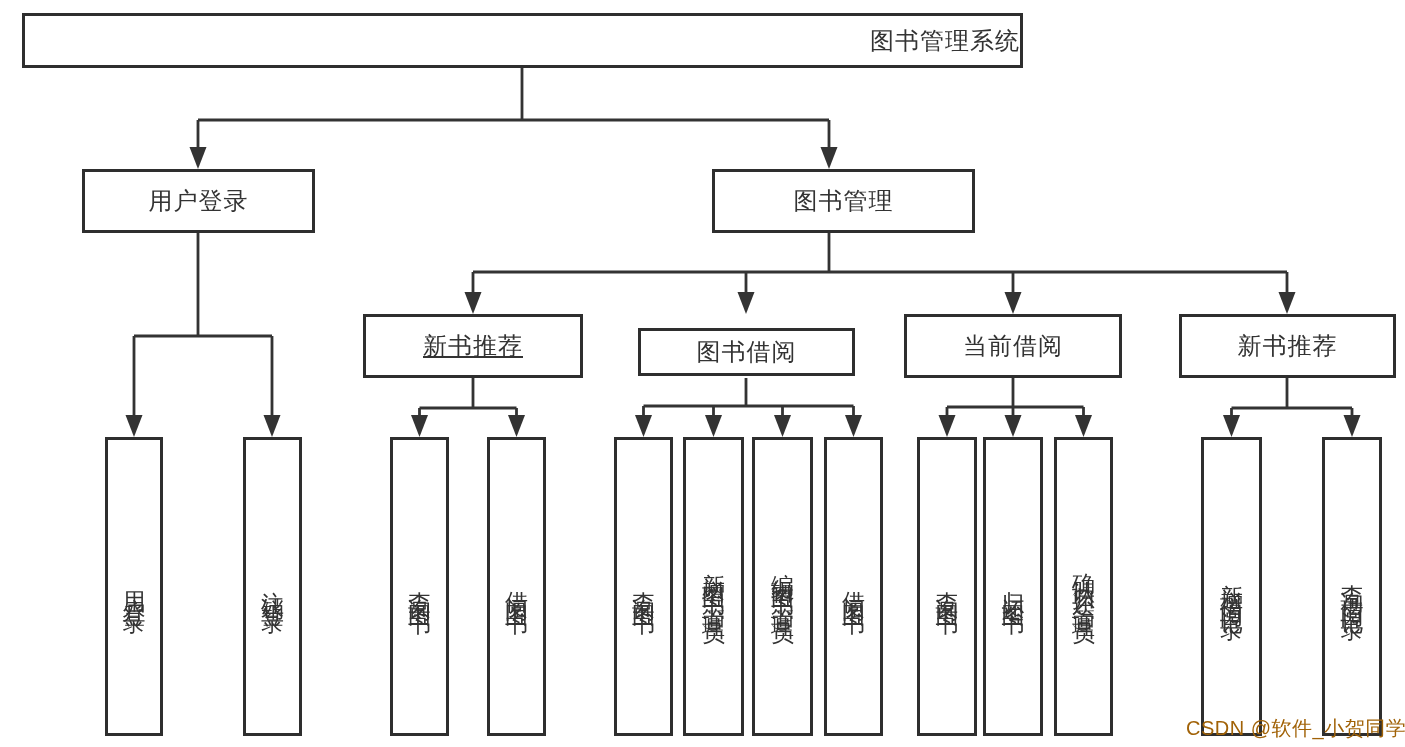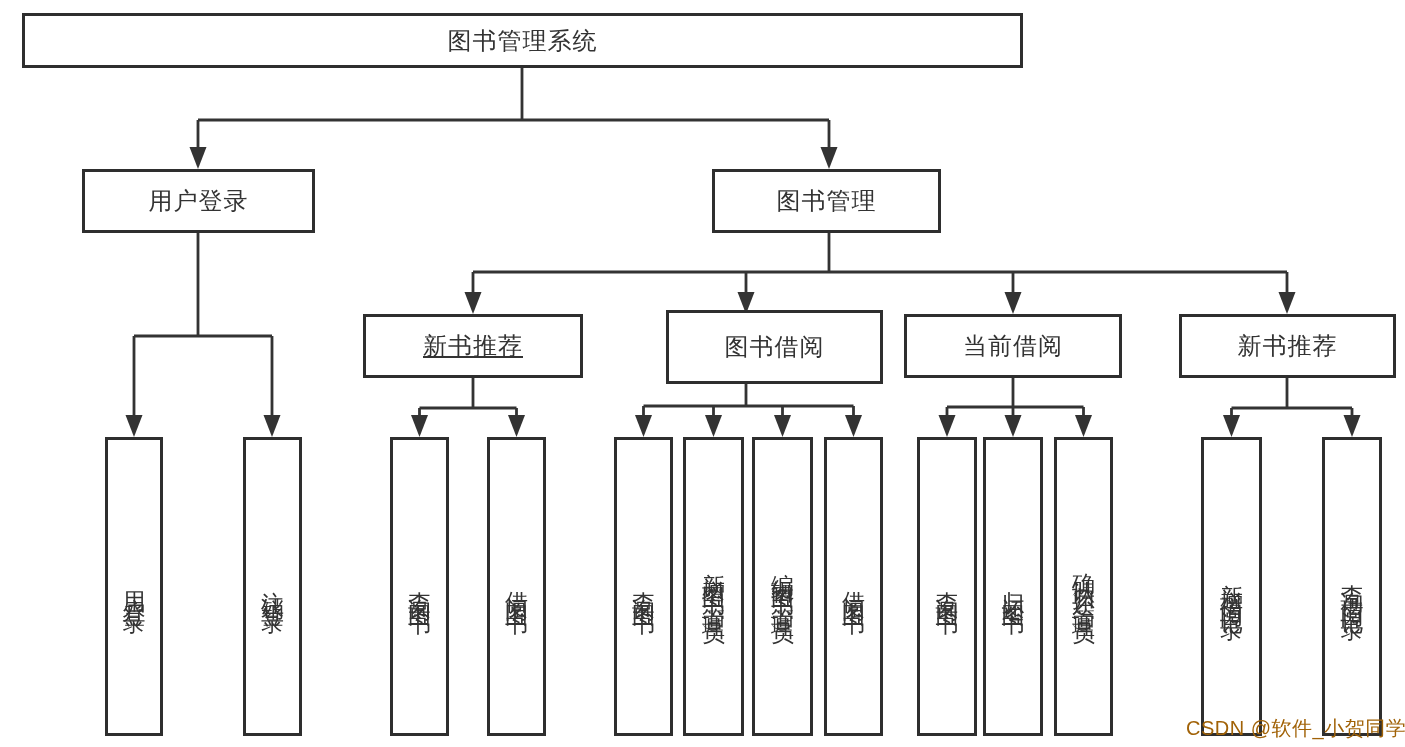--- a/index.html
+++ b/index.html
@@ -38,27 +38,27 @@
   }
   .vbox {
     writing-mode: vertical-rl;
     text-orientation: mixed;
     font-size: 23px;
     letter-spacing: 0.3em;
     line-height: 1;
     white-space: normal;
   }
   
-  .b-root  { left: 22px;  top: 13px;  width: 1001px; height: 55px; }
+  .b-root  { left: 22px;  top: 13px;  width: 1001px; height: 55px; justify-content: flex-end; }
   
   .b-login { left: 82px;  top: 169px; width: 233px; height: 64px; }
-  .b-mgmt  { left: 712px; top: 169px; width: 229px; height: 64px; }
+  .b-mgmt  { left: 712px; top: 169px; width: 263px; height: 64px; }
   
   .b-rec   { left: 363px;  top: 314px; width: 220px; height: 64px; text-decoration: underline; }
-  .b-bor   { left: 638px;  top: 310px; width: 217px; height: 74px; margin-left: 28px; }
+  .b-bor   { left: 638px;  top: 328px; width: 217px; height: 48px; }
   .b-cur   { left: 904px;  top: 314px; width: 218px; height: 64px; }
   .b-hist  { left: 1179px; top: 314px; width: 217px; height: 64px; }
   
   .leaf { top: 437px; height: 299px; }
   .l1  { left: 105px;  width: 58px; }
   .l2  { left: 243px;  width: 59px; }
   .l3  { left: 390px;  width: 59px; }
   .l4  { left: 487px;  width: 59px; }
   .l5  { left: 614px;  width: 59px; }
   .l6  { left: 683px;  width: 61px; }

